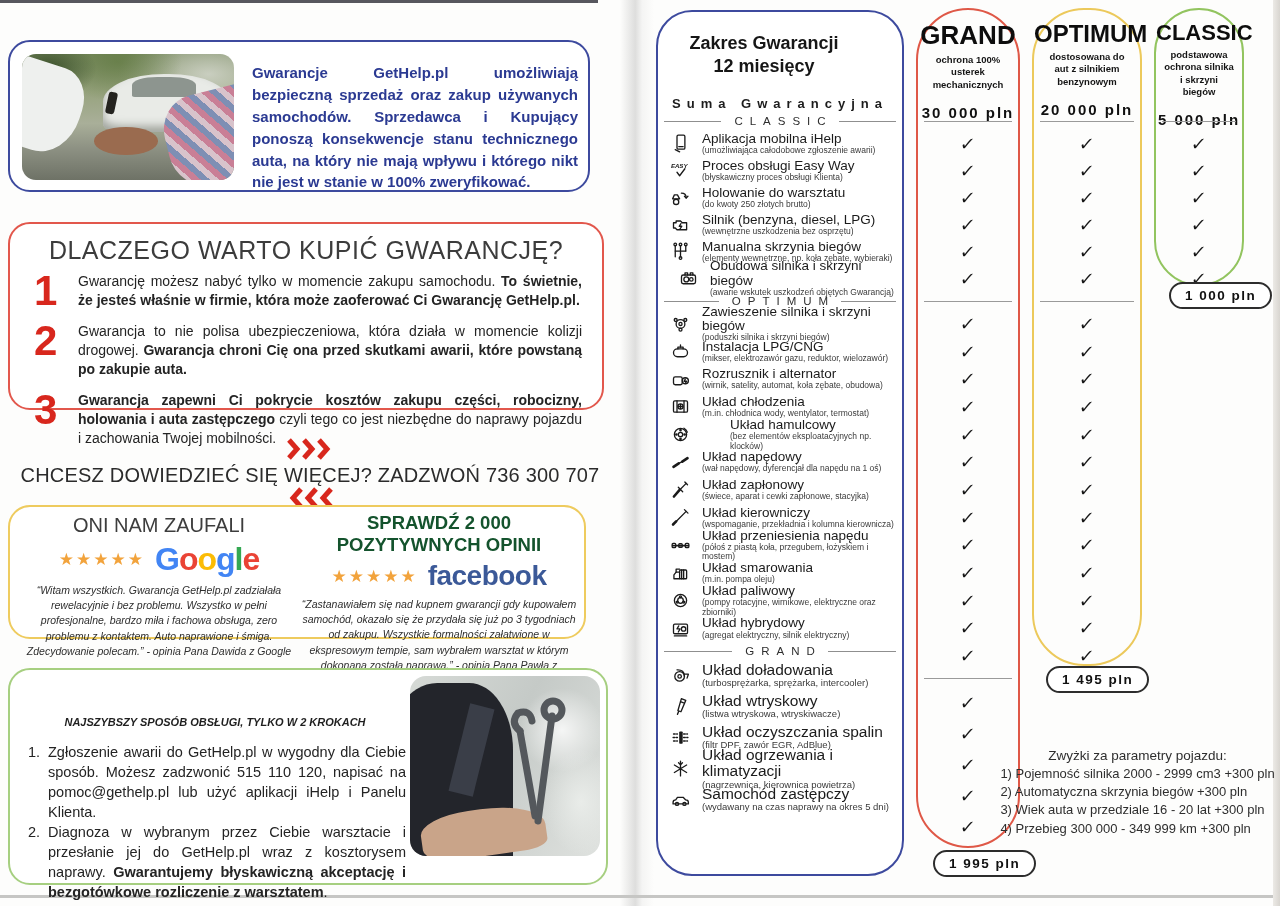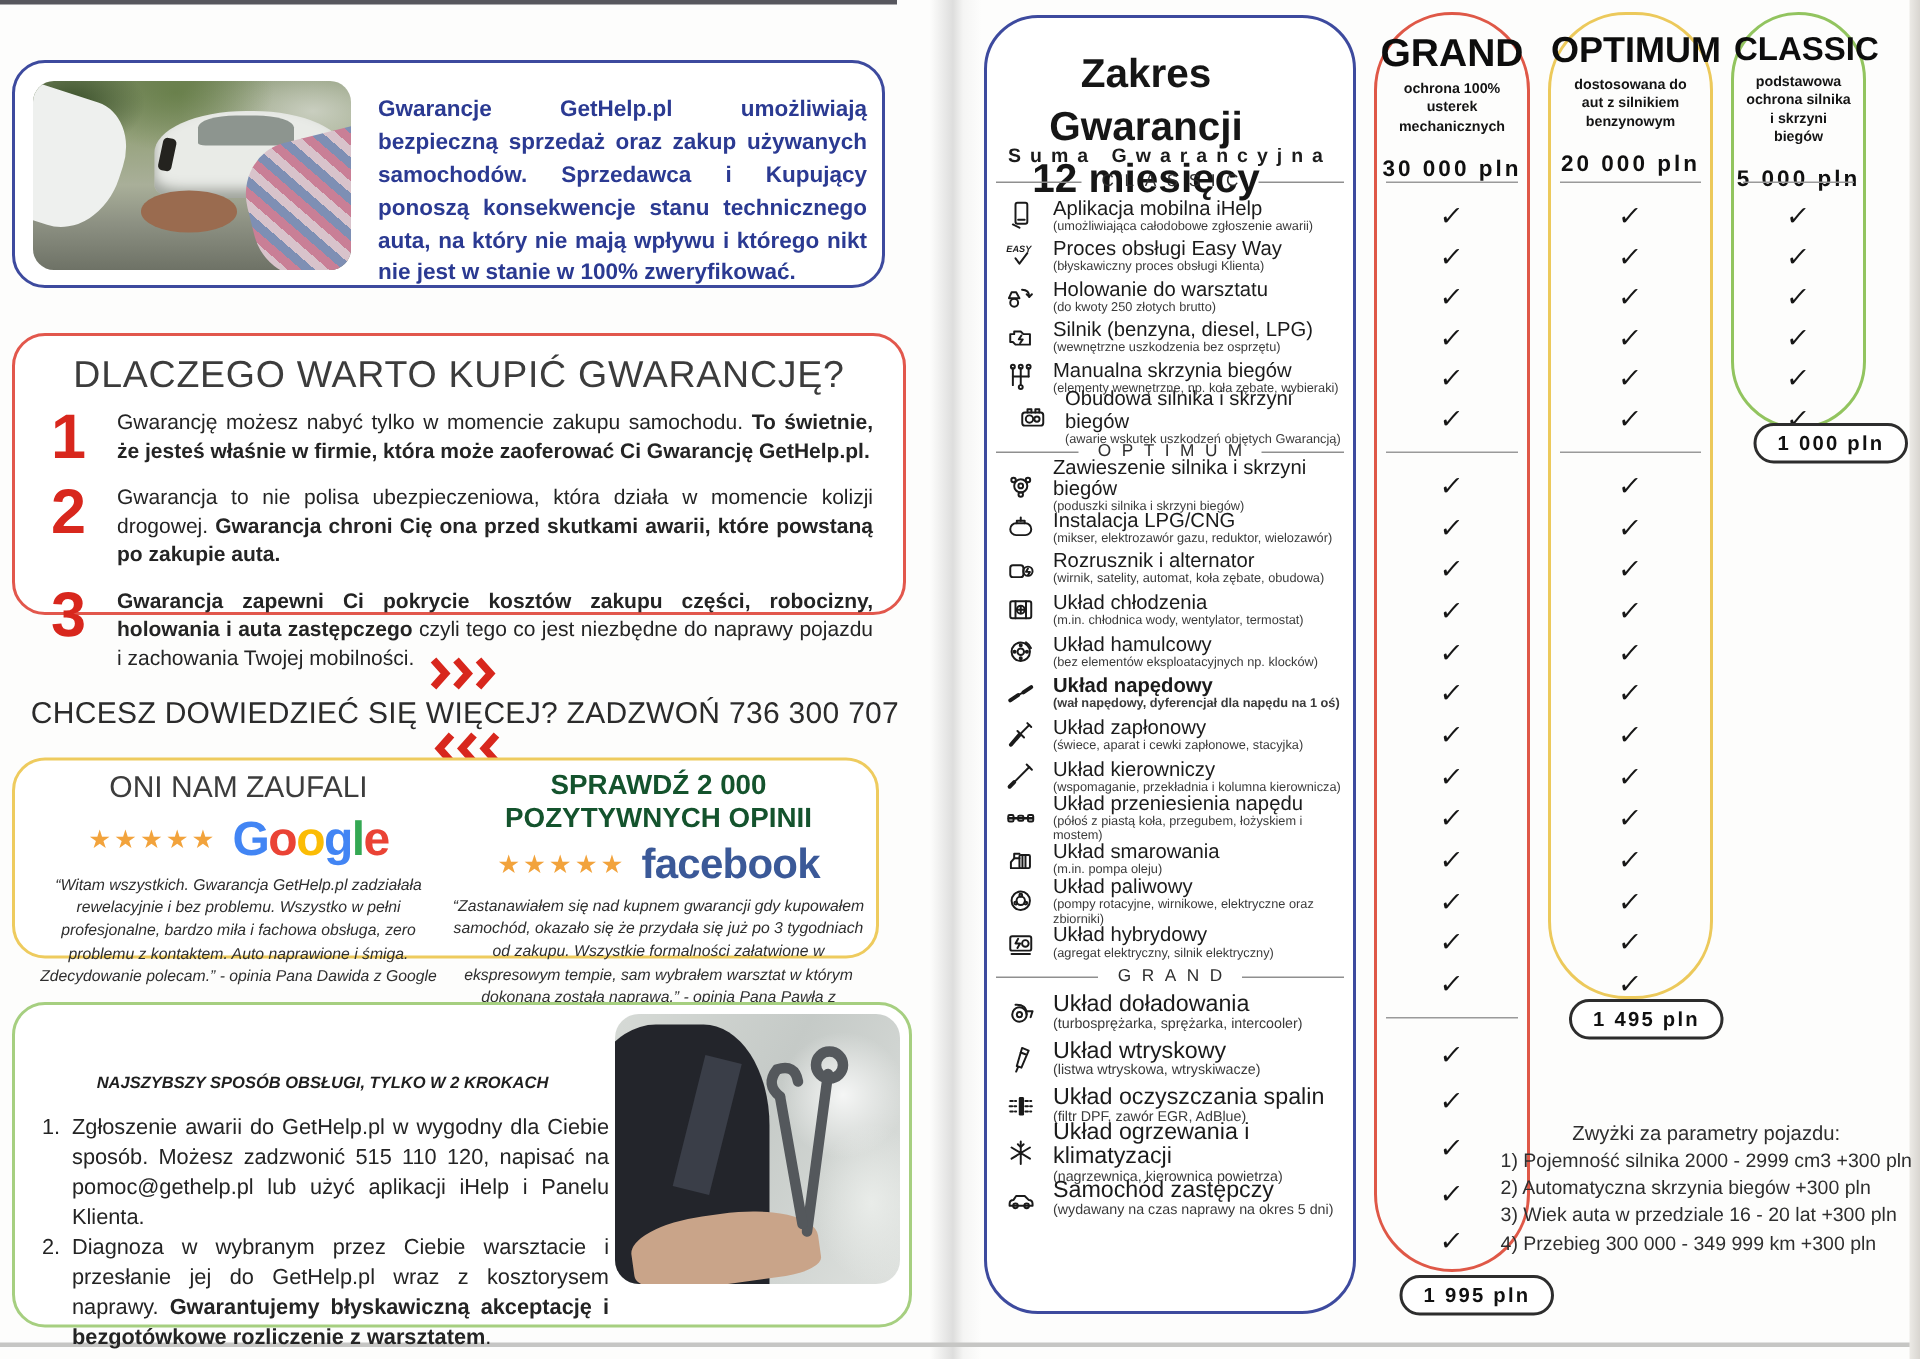--- a/index.html
+++ b/index.html
@@ -75,21 +75,21 @@
     background:
       radial-gradient(60px 60px at 80% 30%,rgba(255,255,255,.8),transparent 70%),
       radial-gradient(50px 70px at 90% 70%,rgba(235,238,235,.9),transparent 75%),
       linear-gradient(120deg,#d6dad6,#c5cac7 45%,#dfe2df);}
   .mech-torso{position:absolute;left:-14%;top:4%;width:68%;height:110%;background:#23252b;border-radius:42% 34% 0 0;}
   .mech-strap{position:absolute;left:26%;top:16%;width:13%;height:50%;background:#3a3e48;transform:rotate(14deg);}
   .mech-arm{position:absolute;left:6%;top:74%;width:66%;height:26%;background:#c9a489;border-radius:40% 50% 20% 30%;transform:rotate(-8deg);}
 
   
   #listbox{left:656px;top:10px;width:248px;height:866px;border:2px solid #3d4a9e;border-radius:36px;background:#fff;}
-  #list-title{left:656px;top:32px;width:216px;text-align:center;font-size:27px;font-weight:700;color:#161616;line-height:1.3;}
+  #list-title{left:656px;top:32px;width:216px;text-align:center;font-size:18px;font-weight:700;color:#161616;line-height:1.3;}
   #list-sub{left:656px;top:96px;width:248px;text-align:center;font-size:13px;font-weight:700;letter-spacing:6px;color:#1c1c1c;}
   #rows-list{left:658px;top:112px;width:244px;}
   .sec-header{display:flex;align-items:center;gap:6px;padding:0 6px;}
   .sec-line{flex:1;height:1px;background:#8f8f8f;}
   .sec-label{font-size:11.5px;letter-spacing:7px;color:#2e2e2e;padding-left:7px;}
   .row{display:flex;align-items:center;padding:0 6px 0 12px;}
   .row .ic-box{flex:none;width:32px;display:flex;align-items:center;}
   .row .nm{font-size:13.5px;color:#1b1b1b;line-height:1.05;}
   .row .sb{font-size:8.5px;color:#3a3a3a;line-height:1.15;margin-top:0;}
   .g-row .nm{font-size:15.5px;}
@@ -372,38 +372,38 @@
             <line x1="16" y1="5.5" x2="16" y2="18.5"></line>
             <circle cx="12" cy="12" r="3"></circle>
             <path d="M12 9.5 v5 M9.8 12 h4.4"></path>
           </svg>
         </span>
         <div class="tx" data-name="coverage-text">
           <div class="nm" data-name="coverage-name">Układ chłodzenia</div>
           <div class="sb" data-name="coverage-detail">(m.in. chłodnica wody, wentylator, termostat)</div>
         </div>
       </div>
-      <div class="row" data-name="coverage-row" style="height: 27.7px;">
+      <div class="row" data-name="coverage-row" style="height: 27.7px; gap: 28px;">
         <span class="ic-box" data-name="brake-system-icon">
           <svg viewBox="0 0 24 24" width="21" height="21" fill="none" stroke="#1a1a1a" stroke-width="1.5" stroke-linecap="round" stroke-linejoin="round">
             <circle cx="12" cy="12" r="7"></circle>
             <circle cx="12" cy="12" r="2.5"></circle>
             <circle cx="12" cy="7" r="0.8"></circle>
             <circle cx="7.3" cy="12" r="0.8"></circle>
             <circle cx="16.7" cy="12" r="0.8"></circle>
             <circle cx="12" cy="17" r="0.8"></circle>
             <path d="M16 4.8 a9 9 0 0 1 3.8 4.5"></path>
           </svg>
         </span>
         <div class="tx" data-name="coverage-text">
           <div class="nm" data-name="coverage-name">Układ hamulcowy</div>
           <div class="sb" data-name="coverage-detail">(bez elementów eksploatacyjnych np. klocków)</div>
         </div>
       </div>
-      <div class="row" data-name="coverage-row" style="height: 27.7px; font-weight: bold;">
+      <div class="row" data-name="coverage-row" style="height: 27.7px;">
         <span class="ic-box" data-name="driveshaft-icon">
           <svg viewBox="0 0 24 24" width="21" height="21" fill="none" stroke="#1a1a1a" stroke-width="1.5" stroke-linecap="round" stroke-linejoin="round">
             <line x1="4" y1="17" x2="10" y2="13" stroke-width="3"></line>
             <line x1="14" y1="11" x2="20" y2="7" stroke-width="3"></line>
             <line x1="10" y1="13" x2="14" y2="11"></line>
           </svg>
         </span>
         <div class="tx" data-name="coverage-text">
           <div class="nm" data-name="coverage-name">Układ napędowy</div>
           <div class="sb" data-name="coverage-detail">(wał napędowy, dyferencjał dla napędu na 1 oś)</div>

